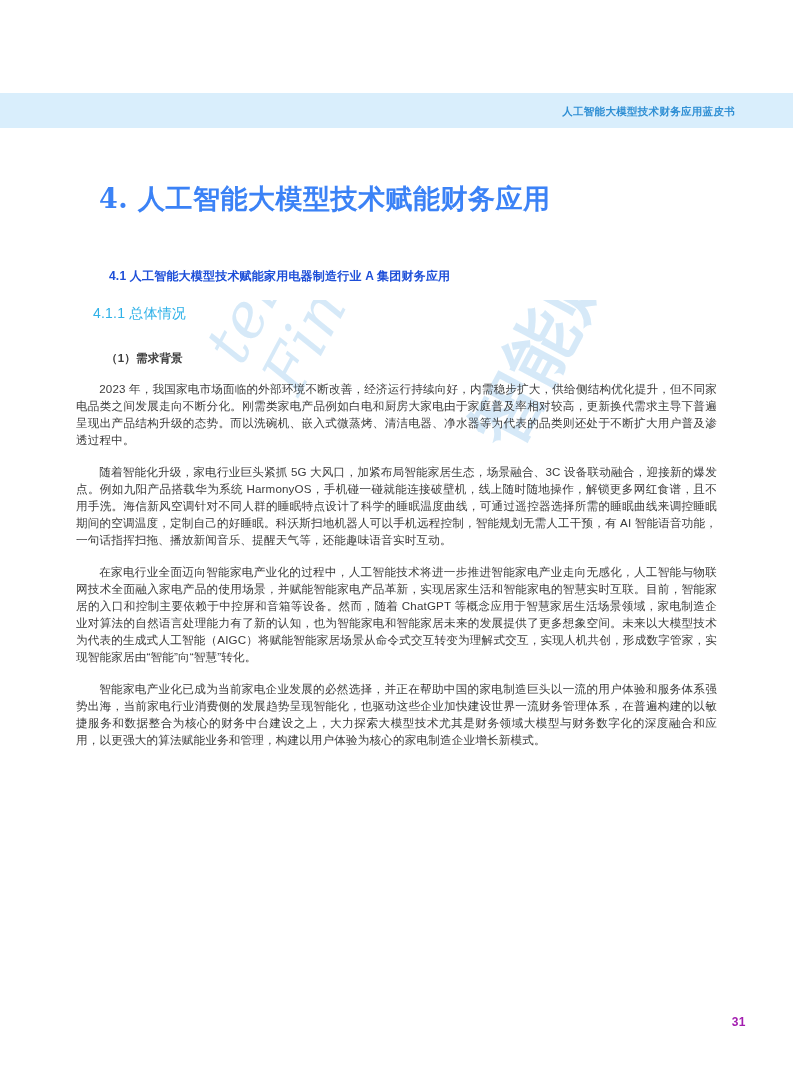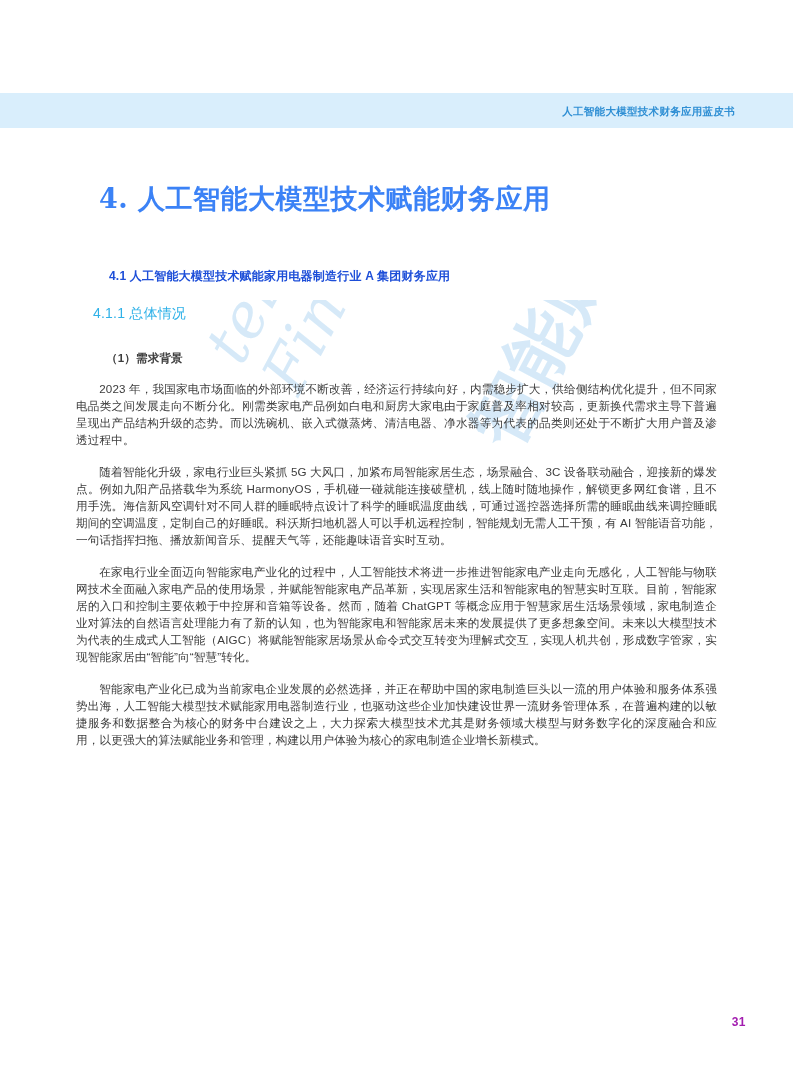--- a/index.html
+++ b/index.html
@@ -196,19 +196,19 @@
 
     <div class="h1">4. 人工智能大模型技术赋能财务应用</div>
     <div class="h2">4.1 人工智能大模型技术赋能家用电器制造行业 A 集团财务应用</div>
     <div class="h3">4.1.1 总体情况</div>
     <div class="h4">（1）需求背景</div>
 
     <div class="body-block">
       <p class="para">2023 年，我国家电市场面临的外部环境不断改善，经济运行持续向好，内需稳步扩大，供给侧结构优化提升，但不同家电品类之间发展走向不断分化。刚需类家电产品例如白电和厨房大家电由于家庭普及率相对较高，更新换代需求主导下普遍呈现出产品结构升级的态势。而以洗碗机、嵌入式微蒸烤、清洁电器、净水器等为代表的品类则还处于不断扩大用户普及渗透过程中。</p>
       <p class="para">随着智能化升级，家电行业巨头紧抓 5G 大风口，加紧布局智能家居生态，场景融合、3C 设备联动融合，迎接新的爆发点。例如九阳产品搭载华为系统 HarmonyOS，手机碰一碰就能连接破壁机，线上随时随地操作，解锁更多网红食谱，且不用手洗。海信新风空调针对不同人群的睡眠特点设计了科学的睡眠温度曲线，可通过遥控器选择所需的睡眠曲线来调控睡眠期间的空调温度，定制自己的好睡眠。科沃斯扫地机器人可以手机远程控制，智能规划无需人工干预，有 AI 智能语音功能，一句话指挥扫拖、播放新闻音乐、提醒天气等，还能趣味语音实时互动。</p>
       <p class="para">在家电行业全面迈向智能家电产业化的过程中，人工智能技术将进一步推进智能家电产业走向无感化，人工智能与物联网技术全面融入家电产品的使用场景，并赋能智能家电产品革新，实现居家生活和智能家电的智慧实时互联。目前，智能家居的入口和控制主要依赖于中控屏和音箱等设备。然而，随着 ChatGPT 等概念应用于智慧家居生活场景领域，家电制造企业对算法的自然语言处理能力有了新的认知，也为智能家电和智能家居未来的发展提供了更多想象空间。未来以大模型技术为代表的生成式人工智能（AIGC）将赋能智能家居场景从命令式交互转变为理解式交互，实现人机共创，形成数字管家，实现智能家居由“智能”向“智慧”转化。</p>
-      <p class="para">智能家电产业化已成为当前家电企业发展的必然选择，并正在帮助中国的家电制造巨头以一流的用户体验和服务体系强势出海，人工智能大模型技术赋能家用电器制造行业，也驱动这些企业加快建设世界一流财务管理体系，在普遍构建的以敏捷服务和数据整合为核心的财务中台建设之上，大力探索大模型技术尤其是财务领域大模型与财务数字化的深度融合和应用，以更强大的算法赋能业务和管理，构建以用户体验为核心的家电制造企业增长新模式。</p>
+      <p class="para">智能家电产业化已成为当前家电企业发展的必然选择，并正在帮助中国的家电制造巨头以一流的用户体验和服务体系强势出海，当前家电行业消费侧的发展趋势呈现智能化，也驱动这些企业加快建设世界一流财务管理体系，在普遍构建的以敏捷服务和数据整合为核心的财务中台建设之上，大力探索大模型技术尤其是财务领域大模型与财务数字化的深度融合和应用，以更强大的算法赋能业务和管理，构建以用户体验为核心的家电制造企业增长新模式。</p>
     </div>
 
     <div class="page-number">31</div>
 
   </div>
 </div>
 
 </body></html>

